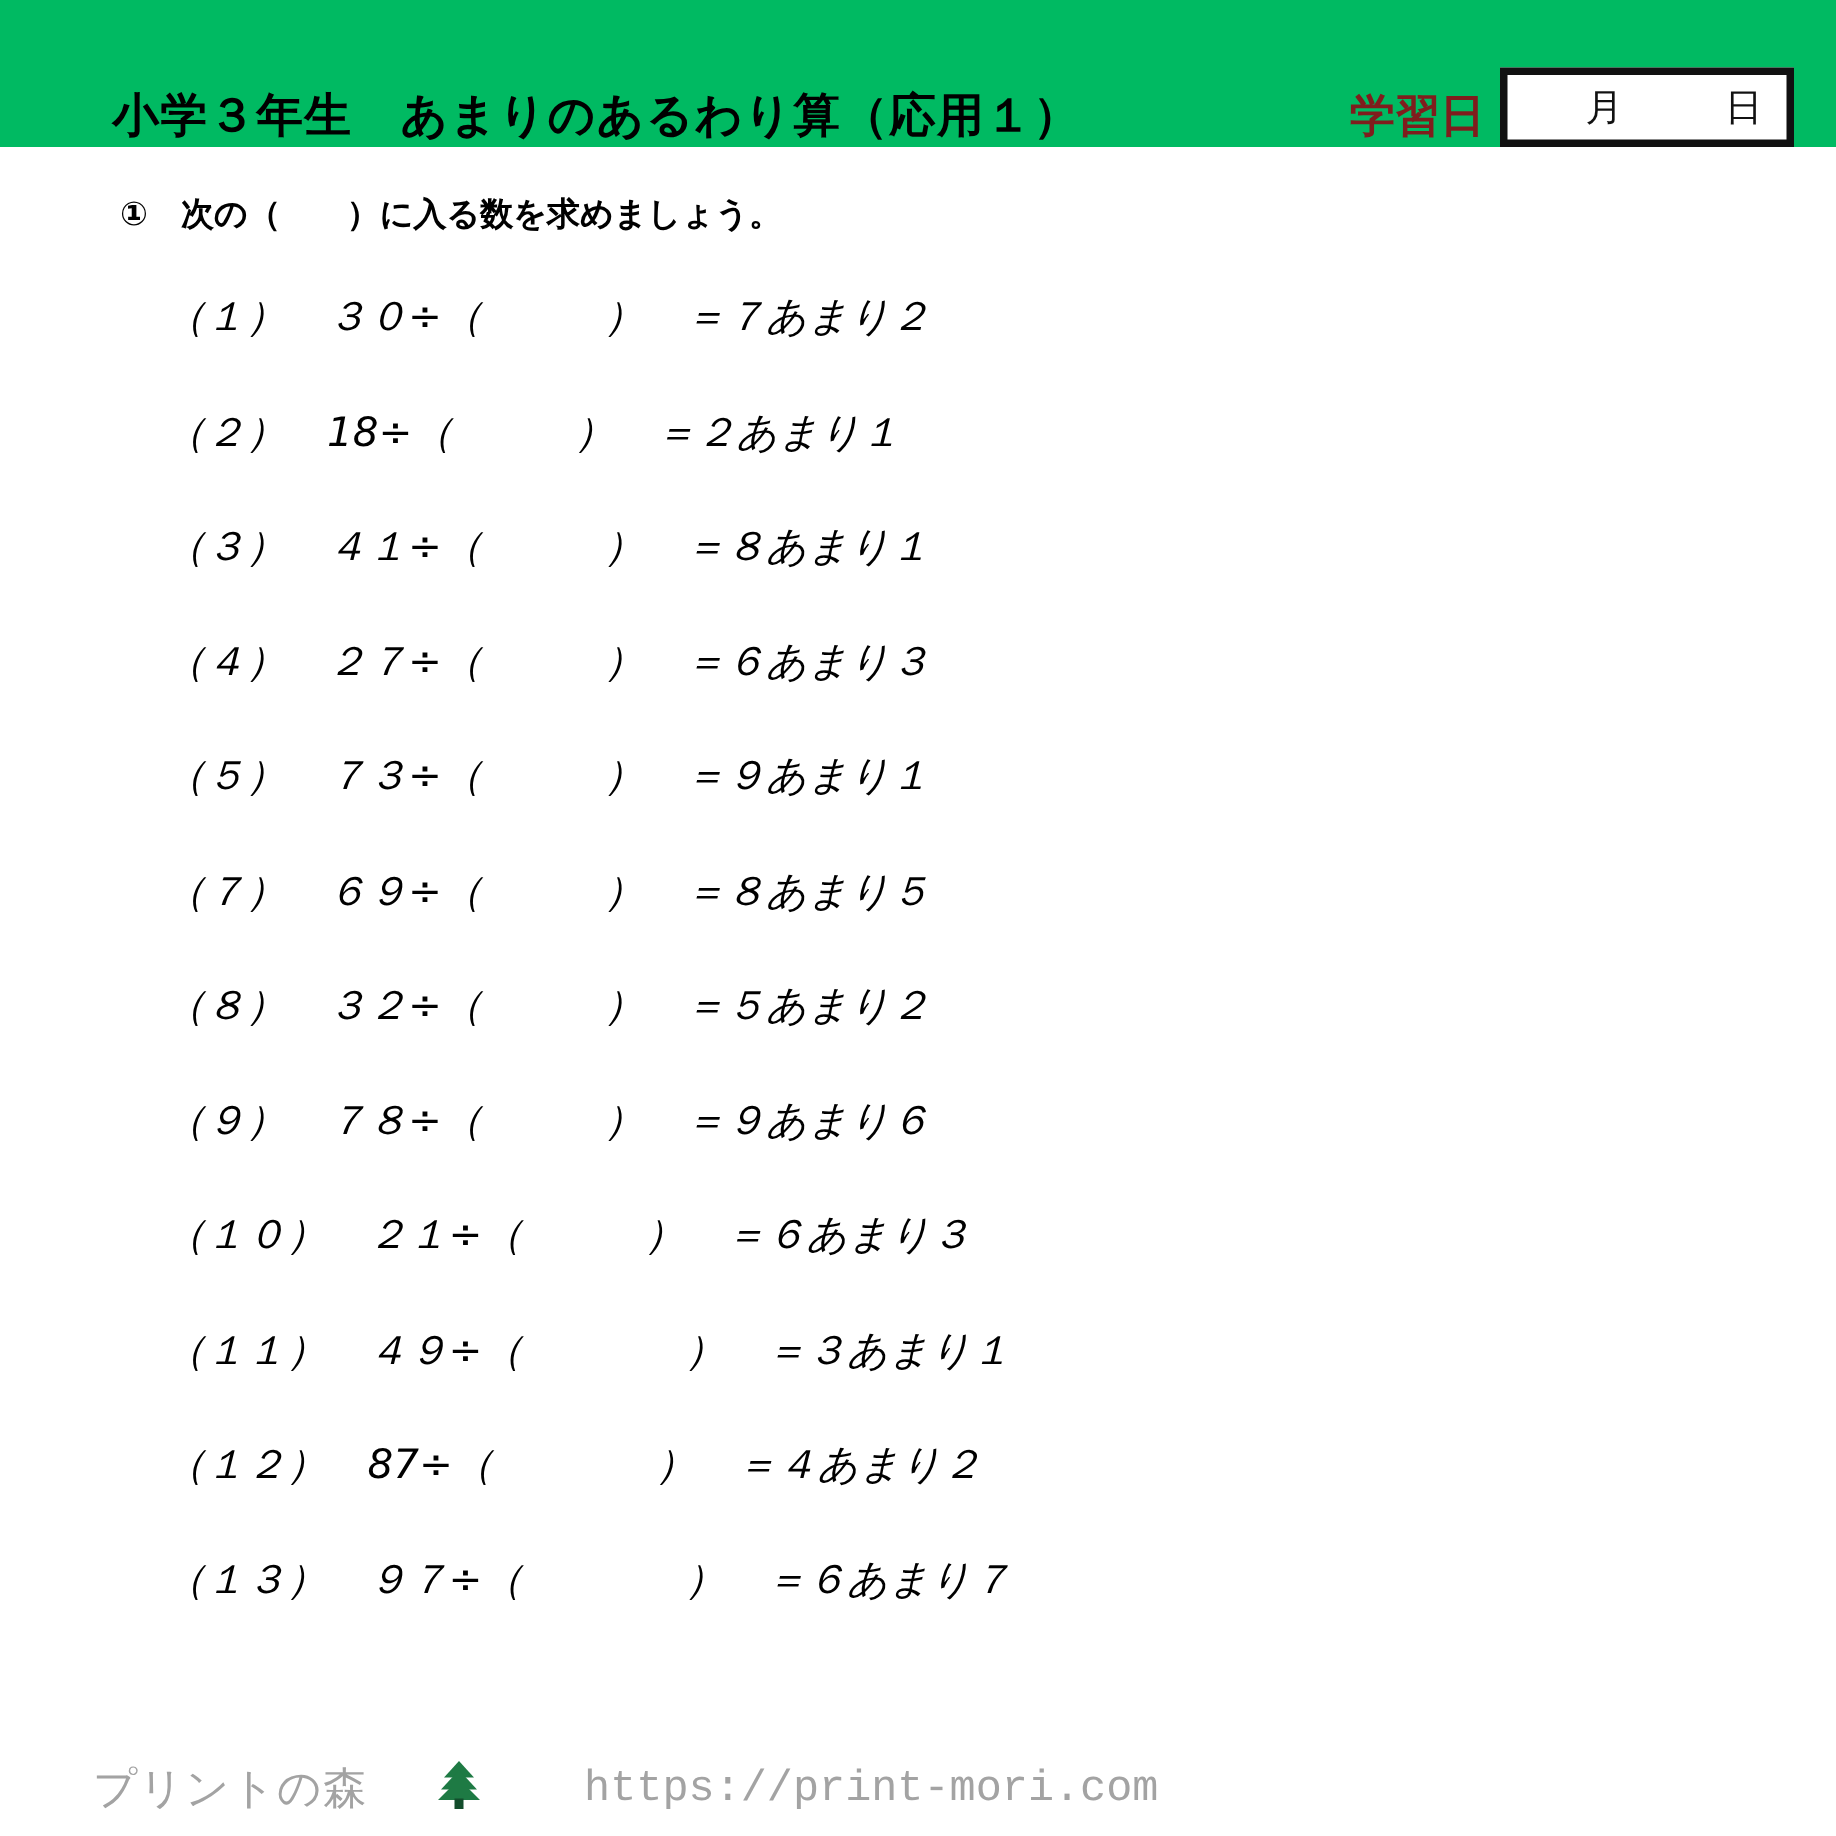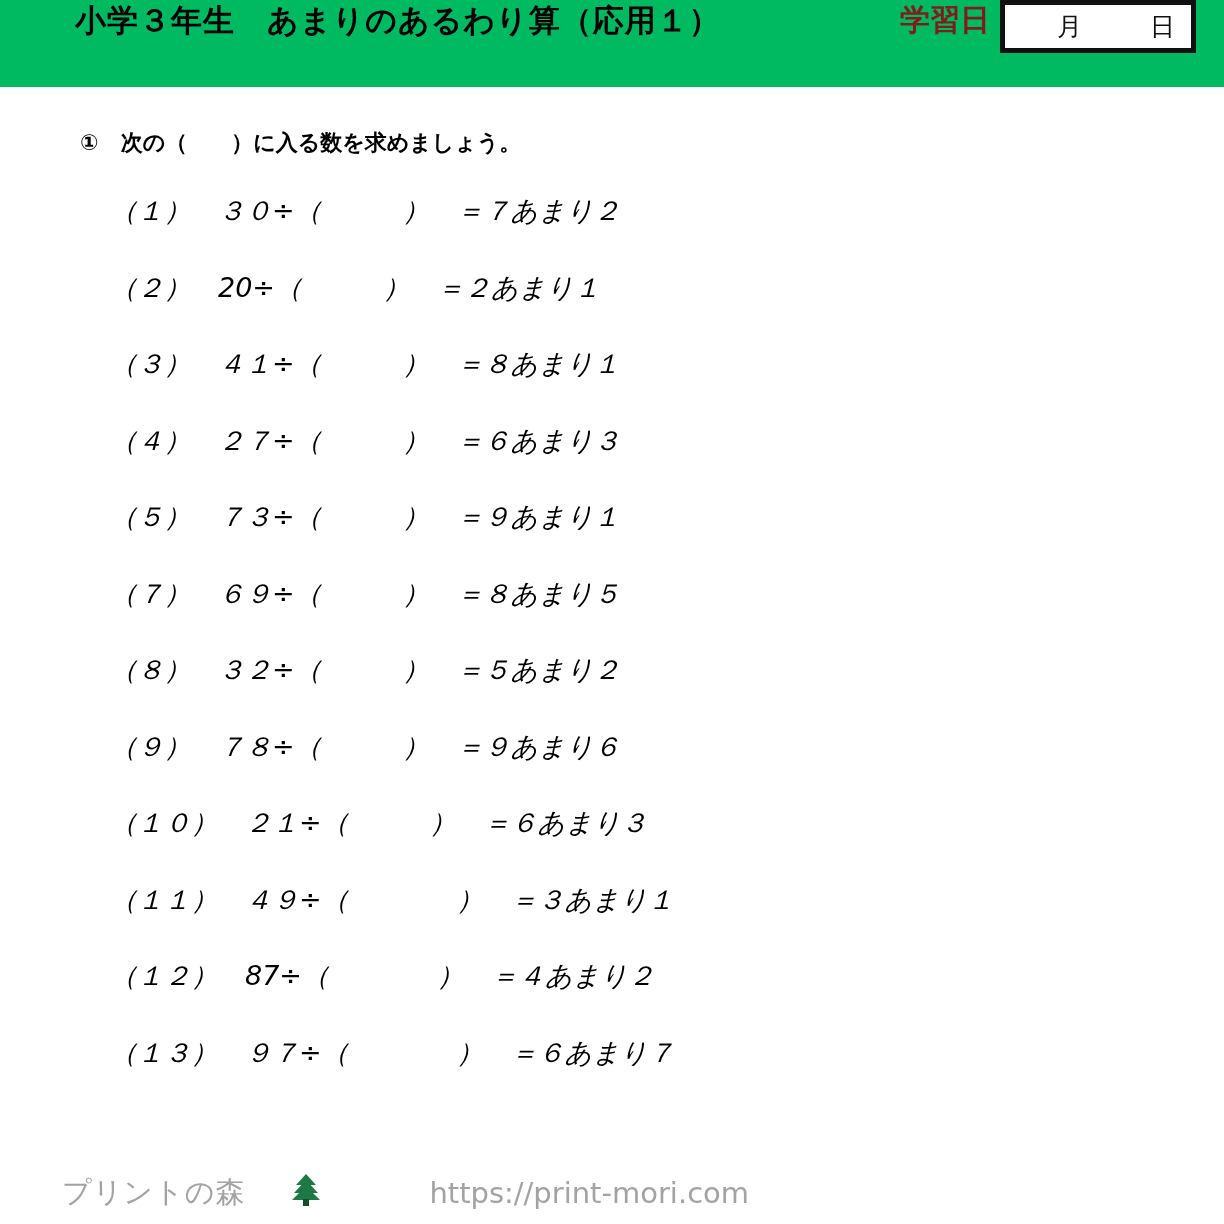--- a/index.html
+++ b/index.html
@@ -14,24 +14,24 @@
     height: 1224px;
     background: #ffffff;
     overflow: hidden;
   }
 
   
   .header {
     position: absolute;
     top: 0; left: 0;
     width: 1224px;
-    height: 87px;
+    height: 98px;
     background: #00ba62;
     display: flex;
-    align-items: flex-start;
+    align-items: flex-end;
   }
   .title {
     margin-left: 75px;
     font-size: 31px;
     font-weight: bold;
     color: #000000;
     letter-spacing: 1px;
     white-space: nowrap;
   }
   .header-spacer { flex: 1; }
@@ -95,21 +95,21 @@
     top: 1172px;
     display: flex;
     align-items: center;
     font-size: 29px;
     color: #a3a3a3;
     white-space: nowrap;
     gap: 44px;
   }
   .footer .site-name { letter-spacing: 1px; }
   .footer .tree { margin: 2px 4px 0 2px; }
-  .footer .url { margin-left: 60px; }
+  .footer .url { margin-left: 20px; font-family: Liberation Mono, monospace; }
 </style>
 </head>
 <body>
 
 <div class="page">
 
   <div class="header">
     <div class="title">小学３年生　あまりのあるわり算（応用１）</div>
     <div class="header-spacer"></div>
     <div class="study-date-label">学習日</div>
@@ -119,21 +119,21 @@
     </div>
   </div>
 
   <div class="instruction">①　次の（　　）に入る数を求めましょう。</div>
 
   <div class="problems">
     <div class="problem-row">
         <span>（１）　３０÷（　　　）　＝７あまり２</span>
       </div>
     <div class="problem-row">
-        <span>（２）　20÷（　　　）　＝２あまり１</span>
+        <span>（２）　18÷（　　　）　＝２あまり１</span>
       </div>
     <div class="problem-row">
         <span>（３）　４１÷（　　　）　＝８あまり１</span>
       </div>
     <div class="problem-row">
         <span>（４）　２７÷（　　　）　＝６あまり３</span>
       </div>
     <div class="problem-row">
         <span>（５）　７３÷（　　　）　＝９あまり１</span>
       </div>

